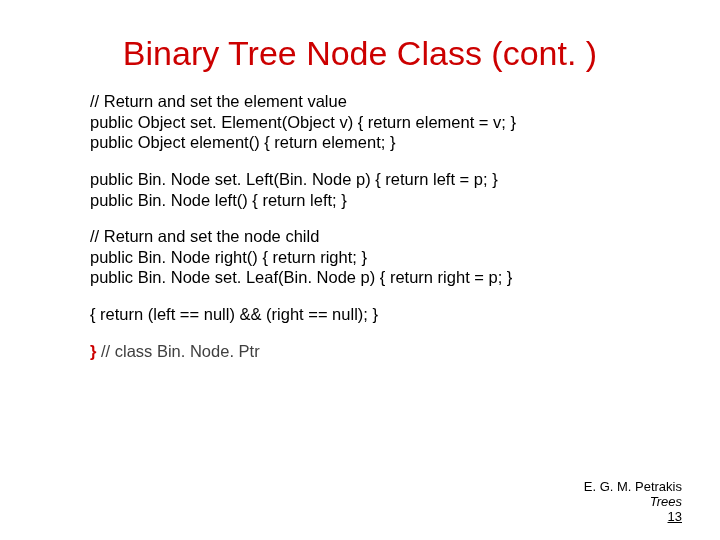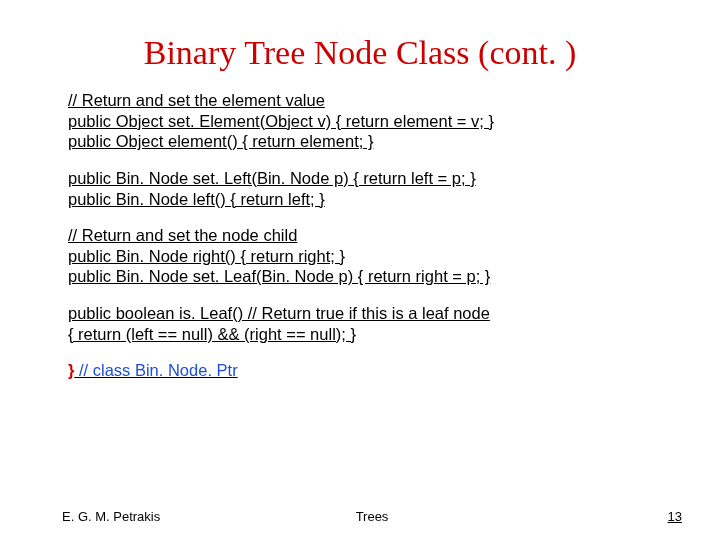--- a/index.html
+++ b/index.html
@@ -15,63 +15,64 @@
       position: relative;
       overflow: hidden;
     }
     .slide-title {
       color: #cc0000;
       font-size: 34px;
       font-weight: normal;
       text-align: center;
       padding-top: 34px;
       padding-bottom: 18px;
-      font-family: Liberation Serif, serif;
+      font-family: Liberation Sans, sans-serif;
     }
     .content {
-      padding-left: 68px;
+      padding-left: 90px;
       padding-right: 40px;
       color: #000000;
       font-size: 16.5px;
       line-height: 1.25;
       font-family: "Trebuchet MS", Arial, sans-serif;
-      text-decoration: underline;
     }
     .block {
       margin-bottom: 16px;
     }
     .close-brace {
       color: #cc0000;
       font-size: 16.5px;
       font-weight: bold;
     }
     .close-comment {
-      color: #1d4ed8;
+      color: #404040;
       font-size: 16.5px;
     }
     .footer {
       position: absolute;
       bottom: 16px;
       left: 0;
       width: 100%;
       display: flex;
       justify-content: flex-start;
       align-items: flex-end;
       padding: 0 38px 0 62px;
       font-size: 13px;
       color: #000000;
       font-family: "Trebuchet MS", Arial, sans-serif;
+      flex-direction: column;
     }
     .footer-left {
       flex: 1;
       text-align: left;
     }
     .footer-center {
       flex: 1;
       text-align: center;
+      font-style: italic;
     }
     .footer-right {
       flex: 1;
       text-align: right;
       text-decoration: underline;
     }
   </style>
 </head>
 <body>
 
@@ -90,21 +91,20 @@
     <div>public Bin. Node left() { return left; }</div>
   </div>
 
   <div class="block">
     <div>// Return and set the node child</div>
     <div>public Bin. Node right() { return right; }</div>
     <div>public Bin. Node set. Leaf(Bin. Node p) { return right = p; }</div>
   </div>
 
   <div class="block">
-    <div>public boolean is. Leaf()    // Return true if this is a leaf node</div>
     <div>{ return (left == null) &amp;&amp; (right == null); }</div>
   </div>
 
   <div class="block">
     <span class="close-brace">}</span><span class="close-comment"> // class Bin. Node. Ptr</span>
   </div>
 
 </div>
 
 <div class="footer">

